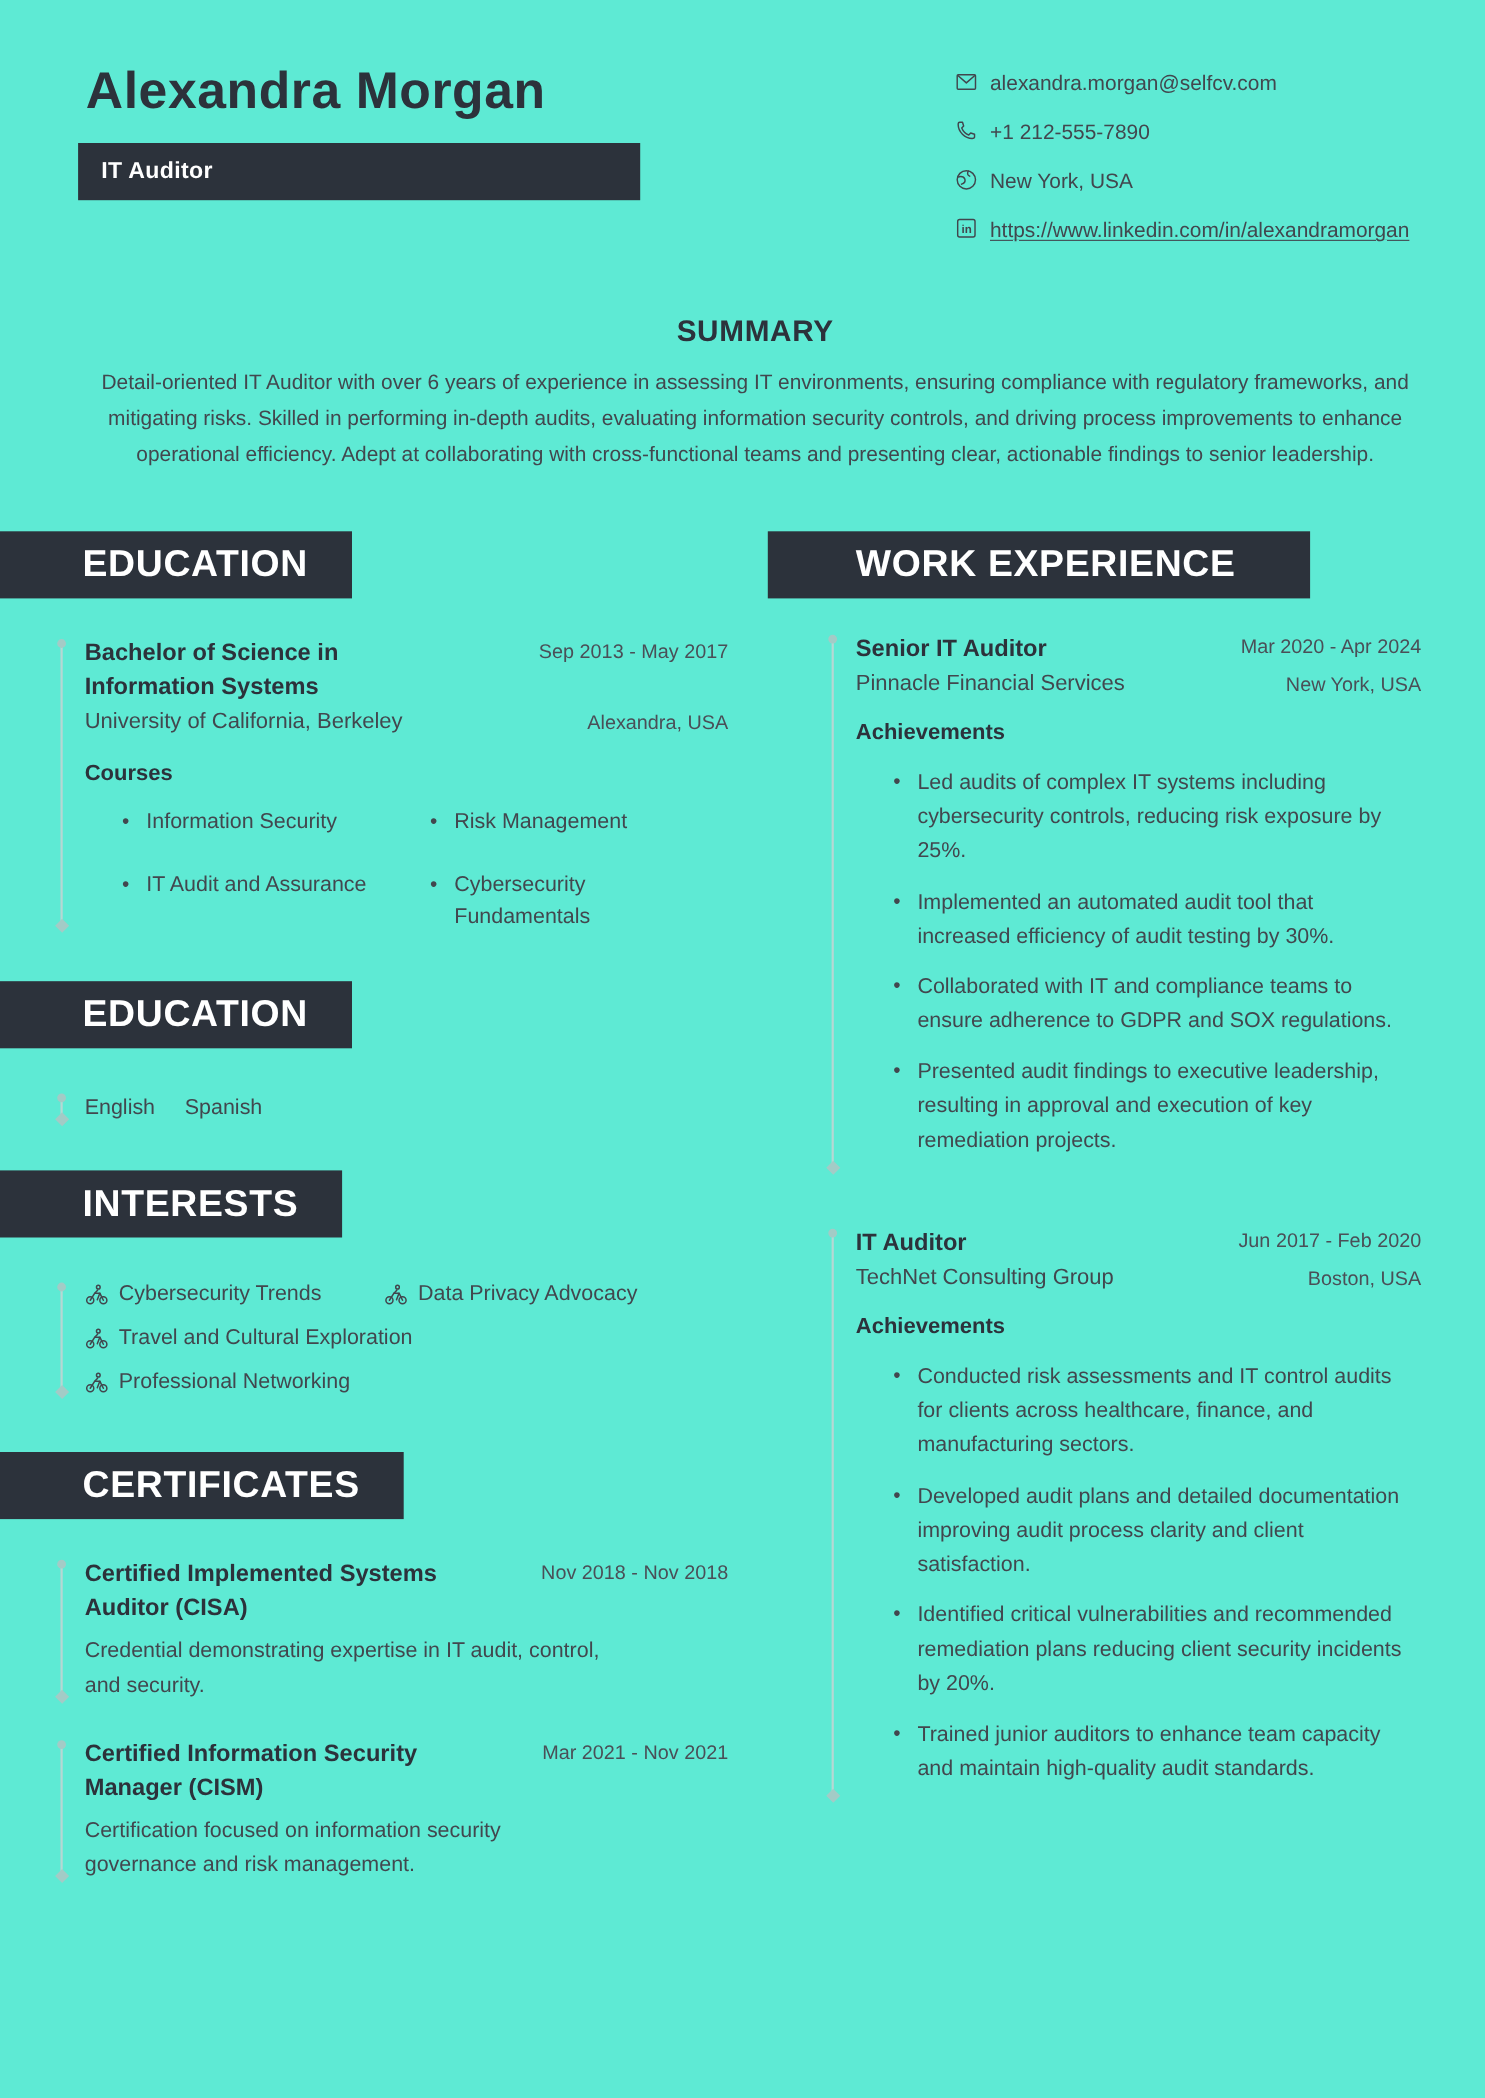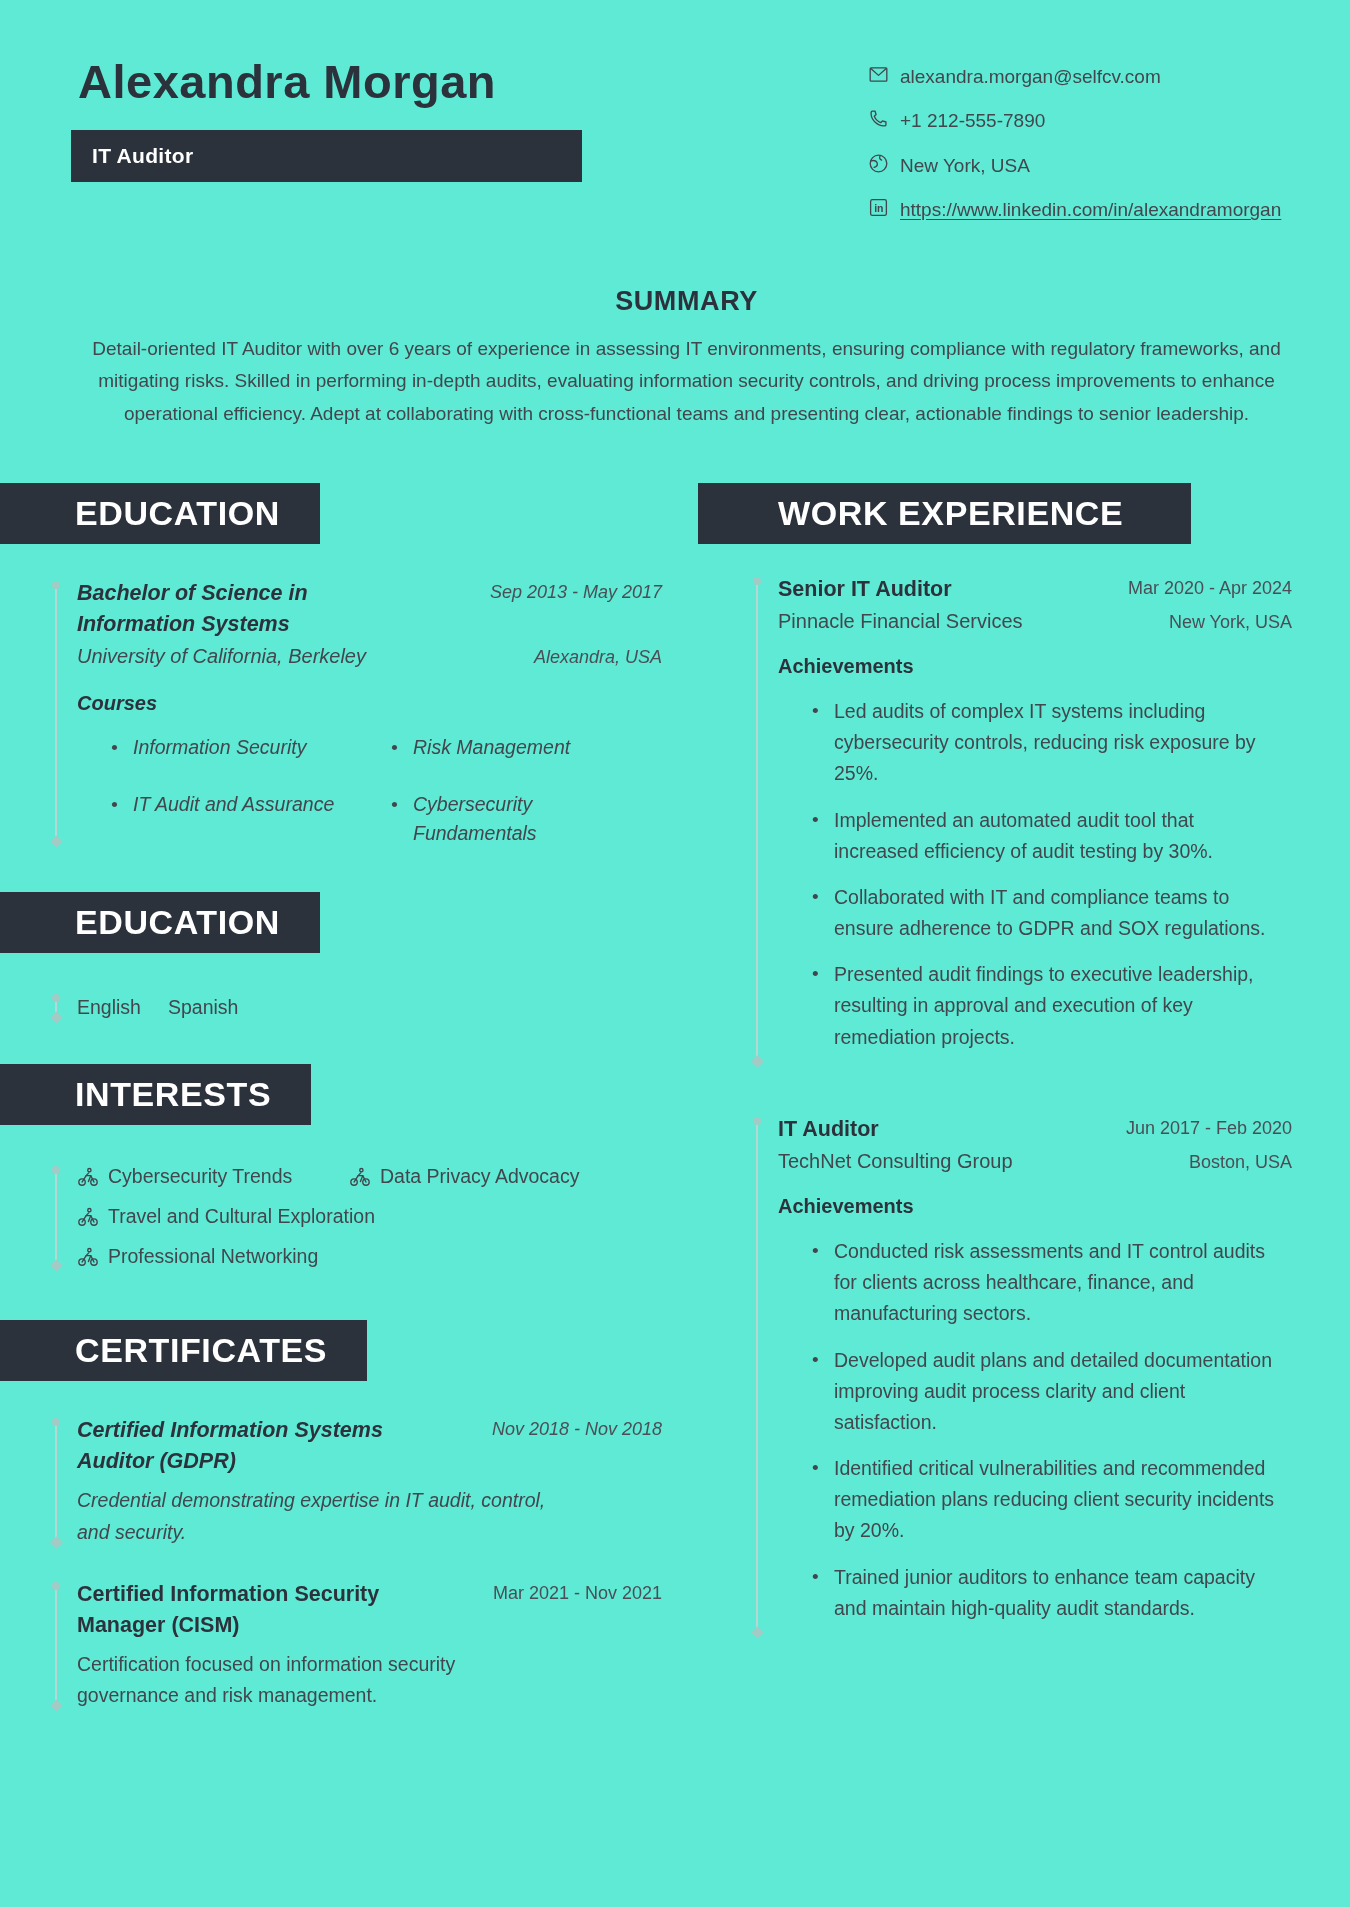--- a/index.html
+++ b/index.html
@@ -98,21 +98,21 @@
   .int-text{font-size:19.5px;color:var(--text);}
 
   
   .cert-title{max-width:330px;}
   .cert-desc{font-size:19.5px;color:var(--text);line-height:1.62;margin-top:8px;max-width:480px;}
 
   
   .job-title{max-width:300px;}
   .job .btext{max-width:448px;}
   .ach{margin-top:22px;}
-  .mt1{margin-top:34px;font-style:italic;}
+  .mt1{margin-top:34px;}
   .mt2{margin-top:44px;}
   .mt3{margin-top:38px;}
   .mt4{margin-top:40px;}
   .mt5{margin-top:48px;}
   .mt6{margin-top:30px;}
   .mt7{margin-top:46px;}
   svg{stroke:#41464d;fill:none;stroke-width:1.5;stroke-linecap:round;stroke-linejoin:round;}
   svg text{stroke:none;fill:#41464d;}
 </style>
 </head>
@@ -268,21 +268,21 @@
           </div>
         </div>
       </div>
 
       <div class="mt5"><div class="sec-h">CERTIFICATES</div></div>
 
       <div class="entry entry-l mt1">
         <div class="tl"></div>
         <div class="ebody">
           <div class="row1">
-            <div class="etitle cert-title">Certified Information Systems Auditor (GDPR)</div>
+            <div class="etitle cert-title">Certified Implemented Systems Auditor (CISA)</div>
             <div class="edates">Nov 2018 - Nov 2018</div>
           </div>
           <div class="cert-desc">Credential demonstrating expertise in IT audit, control, and security.</div>
         </div>
       </div>
 
       <div class="entry entry-l mt6">
         <div class="tl"></div>
         <div class="ebody">
           <div class="row1">

